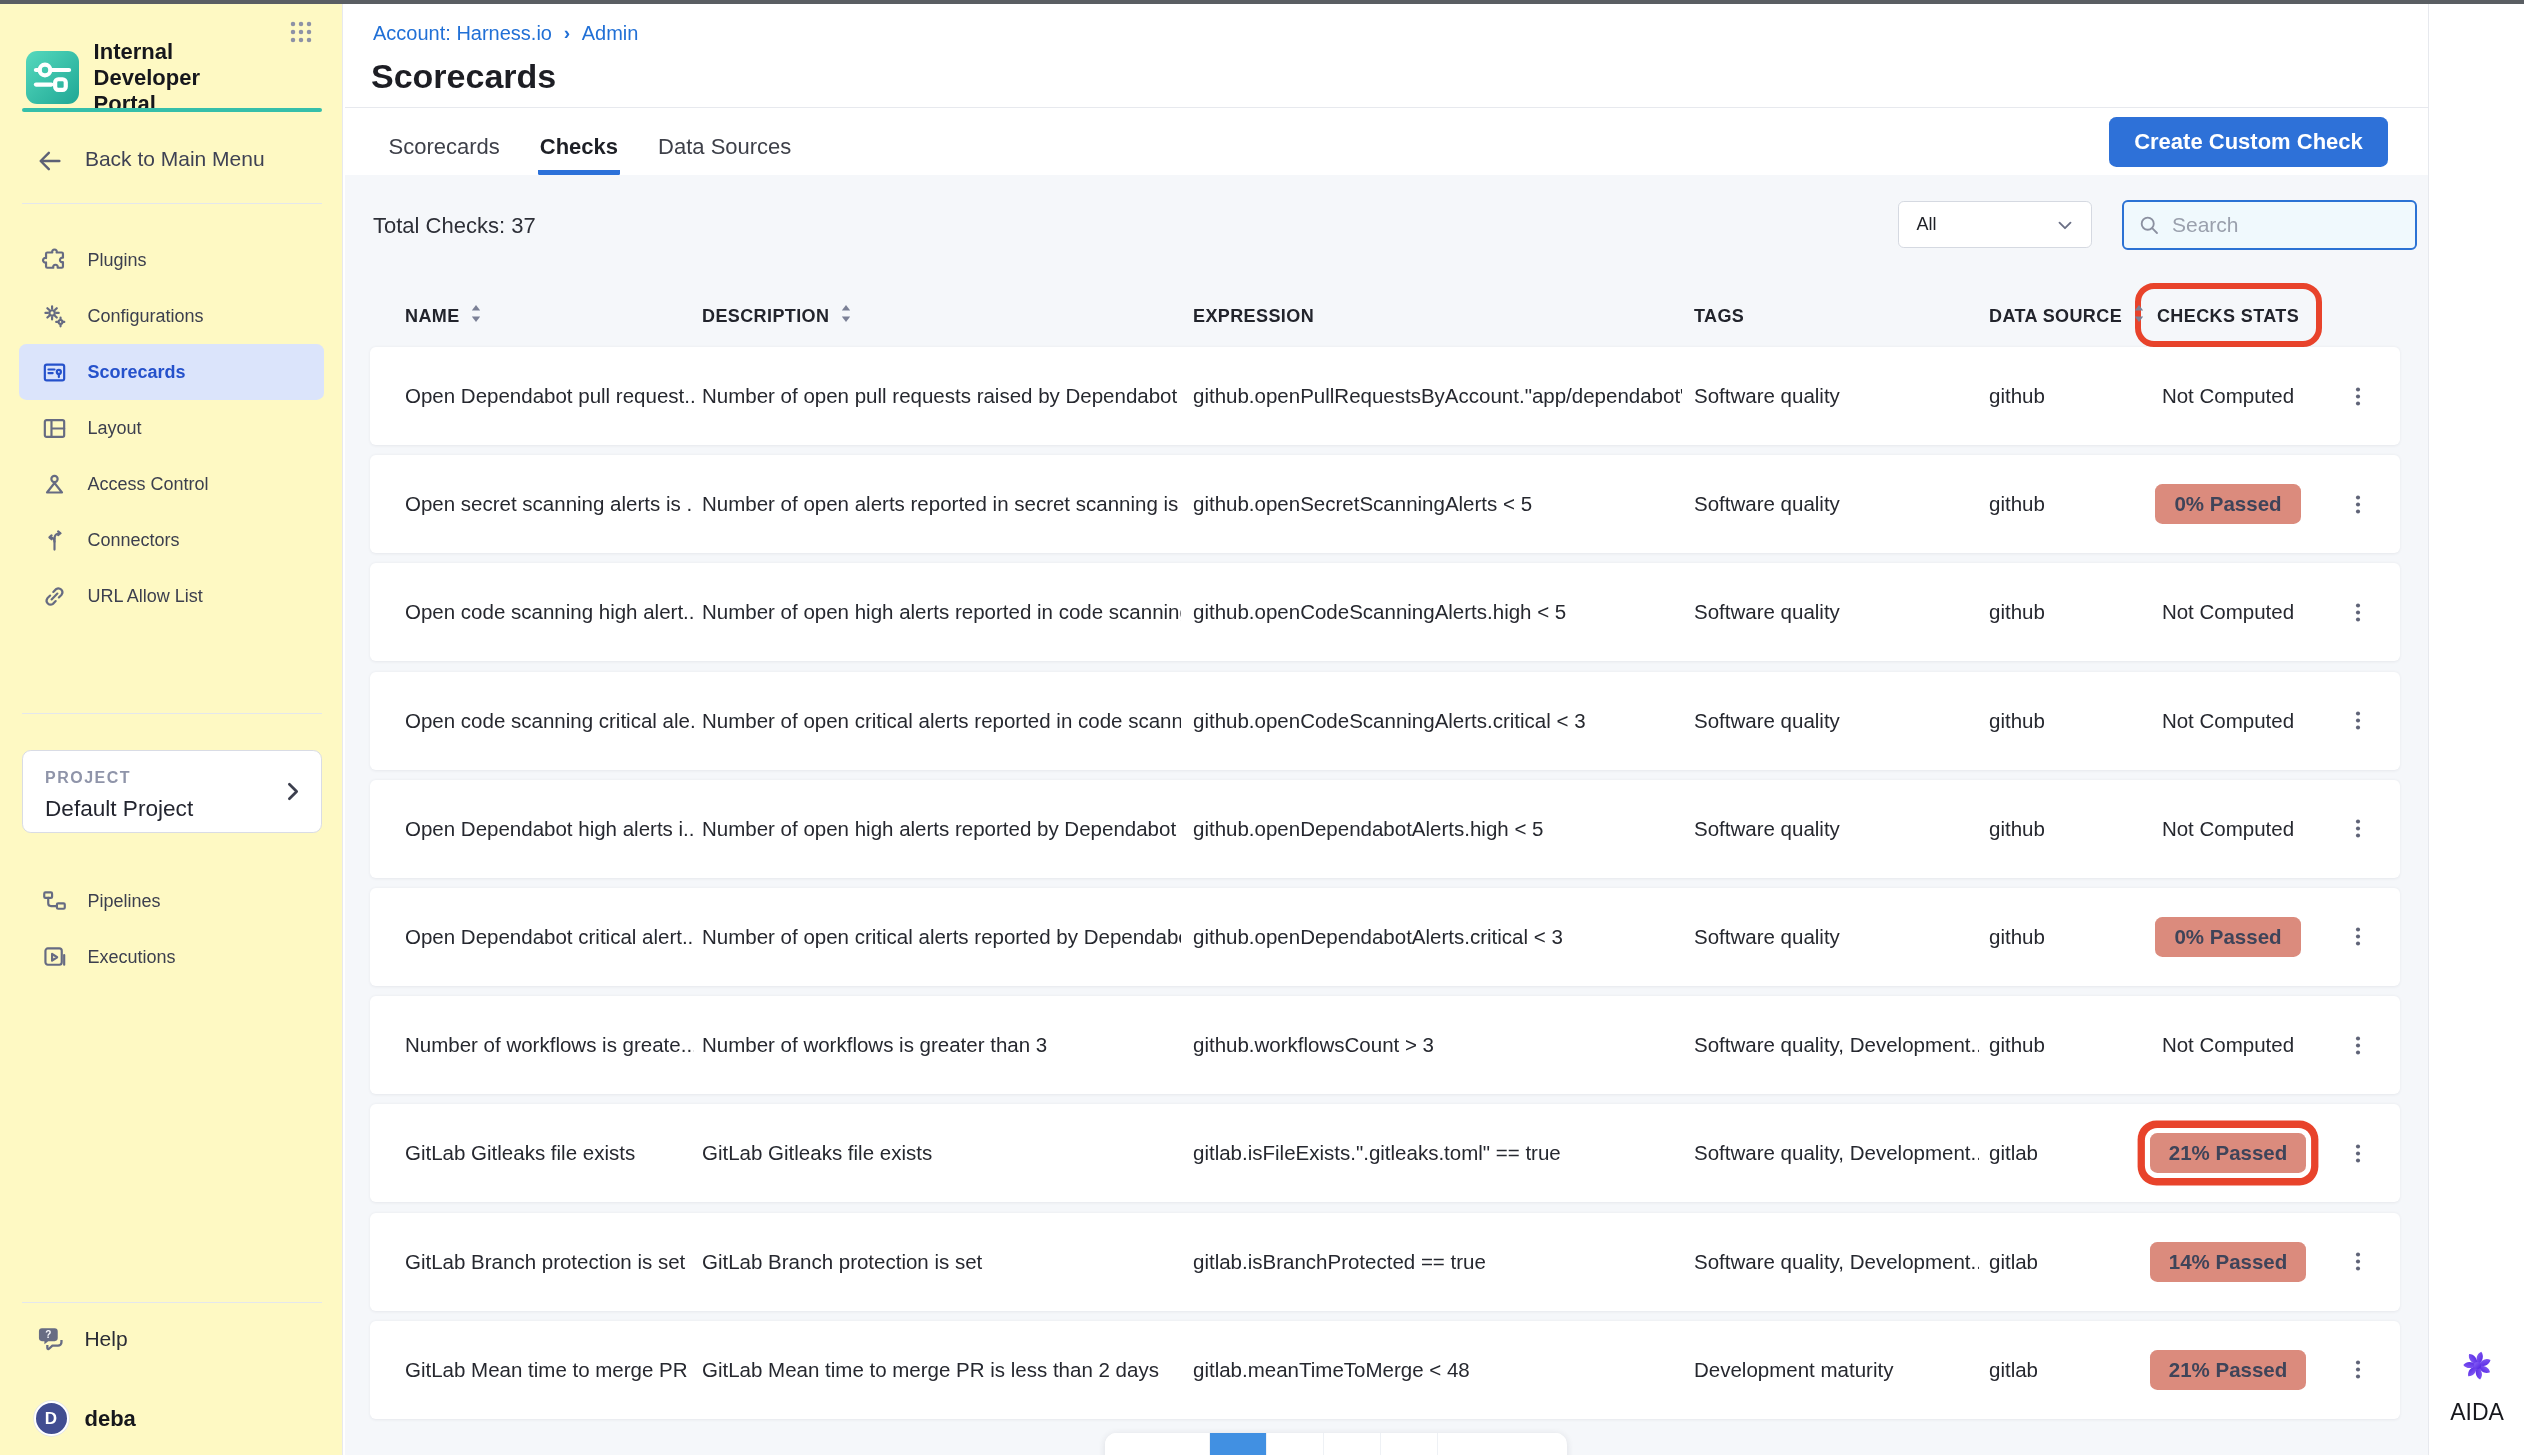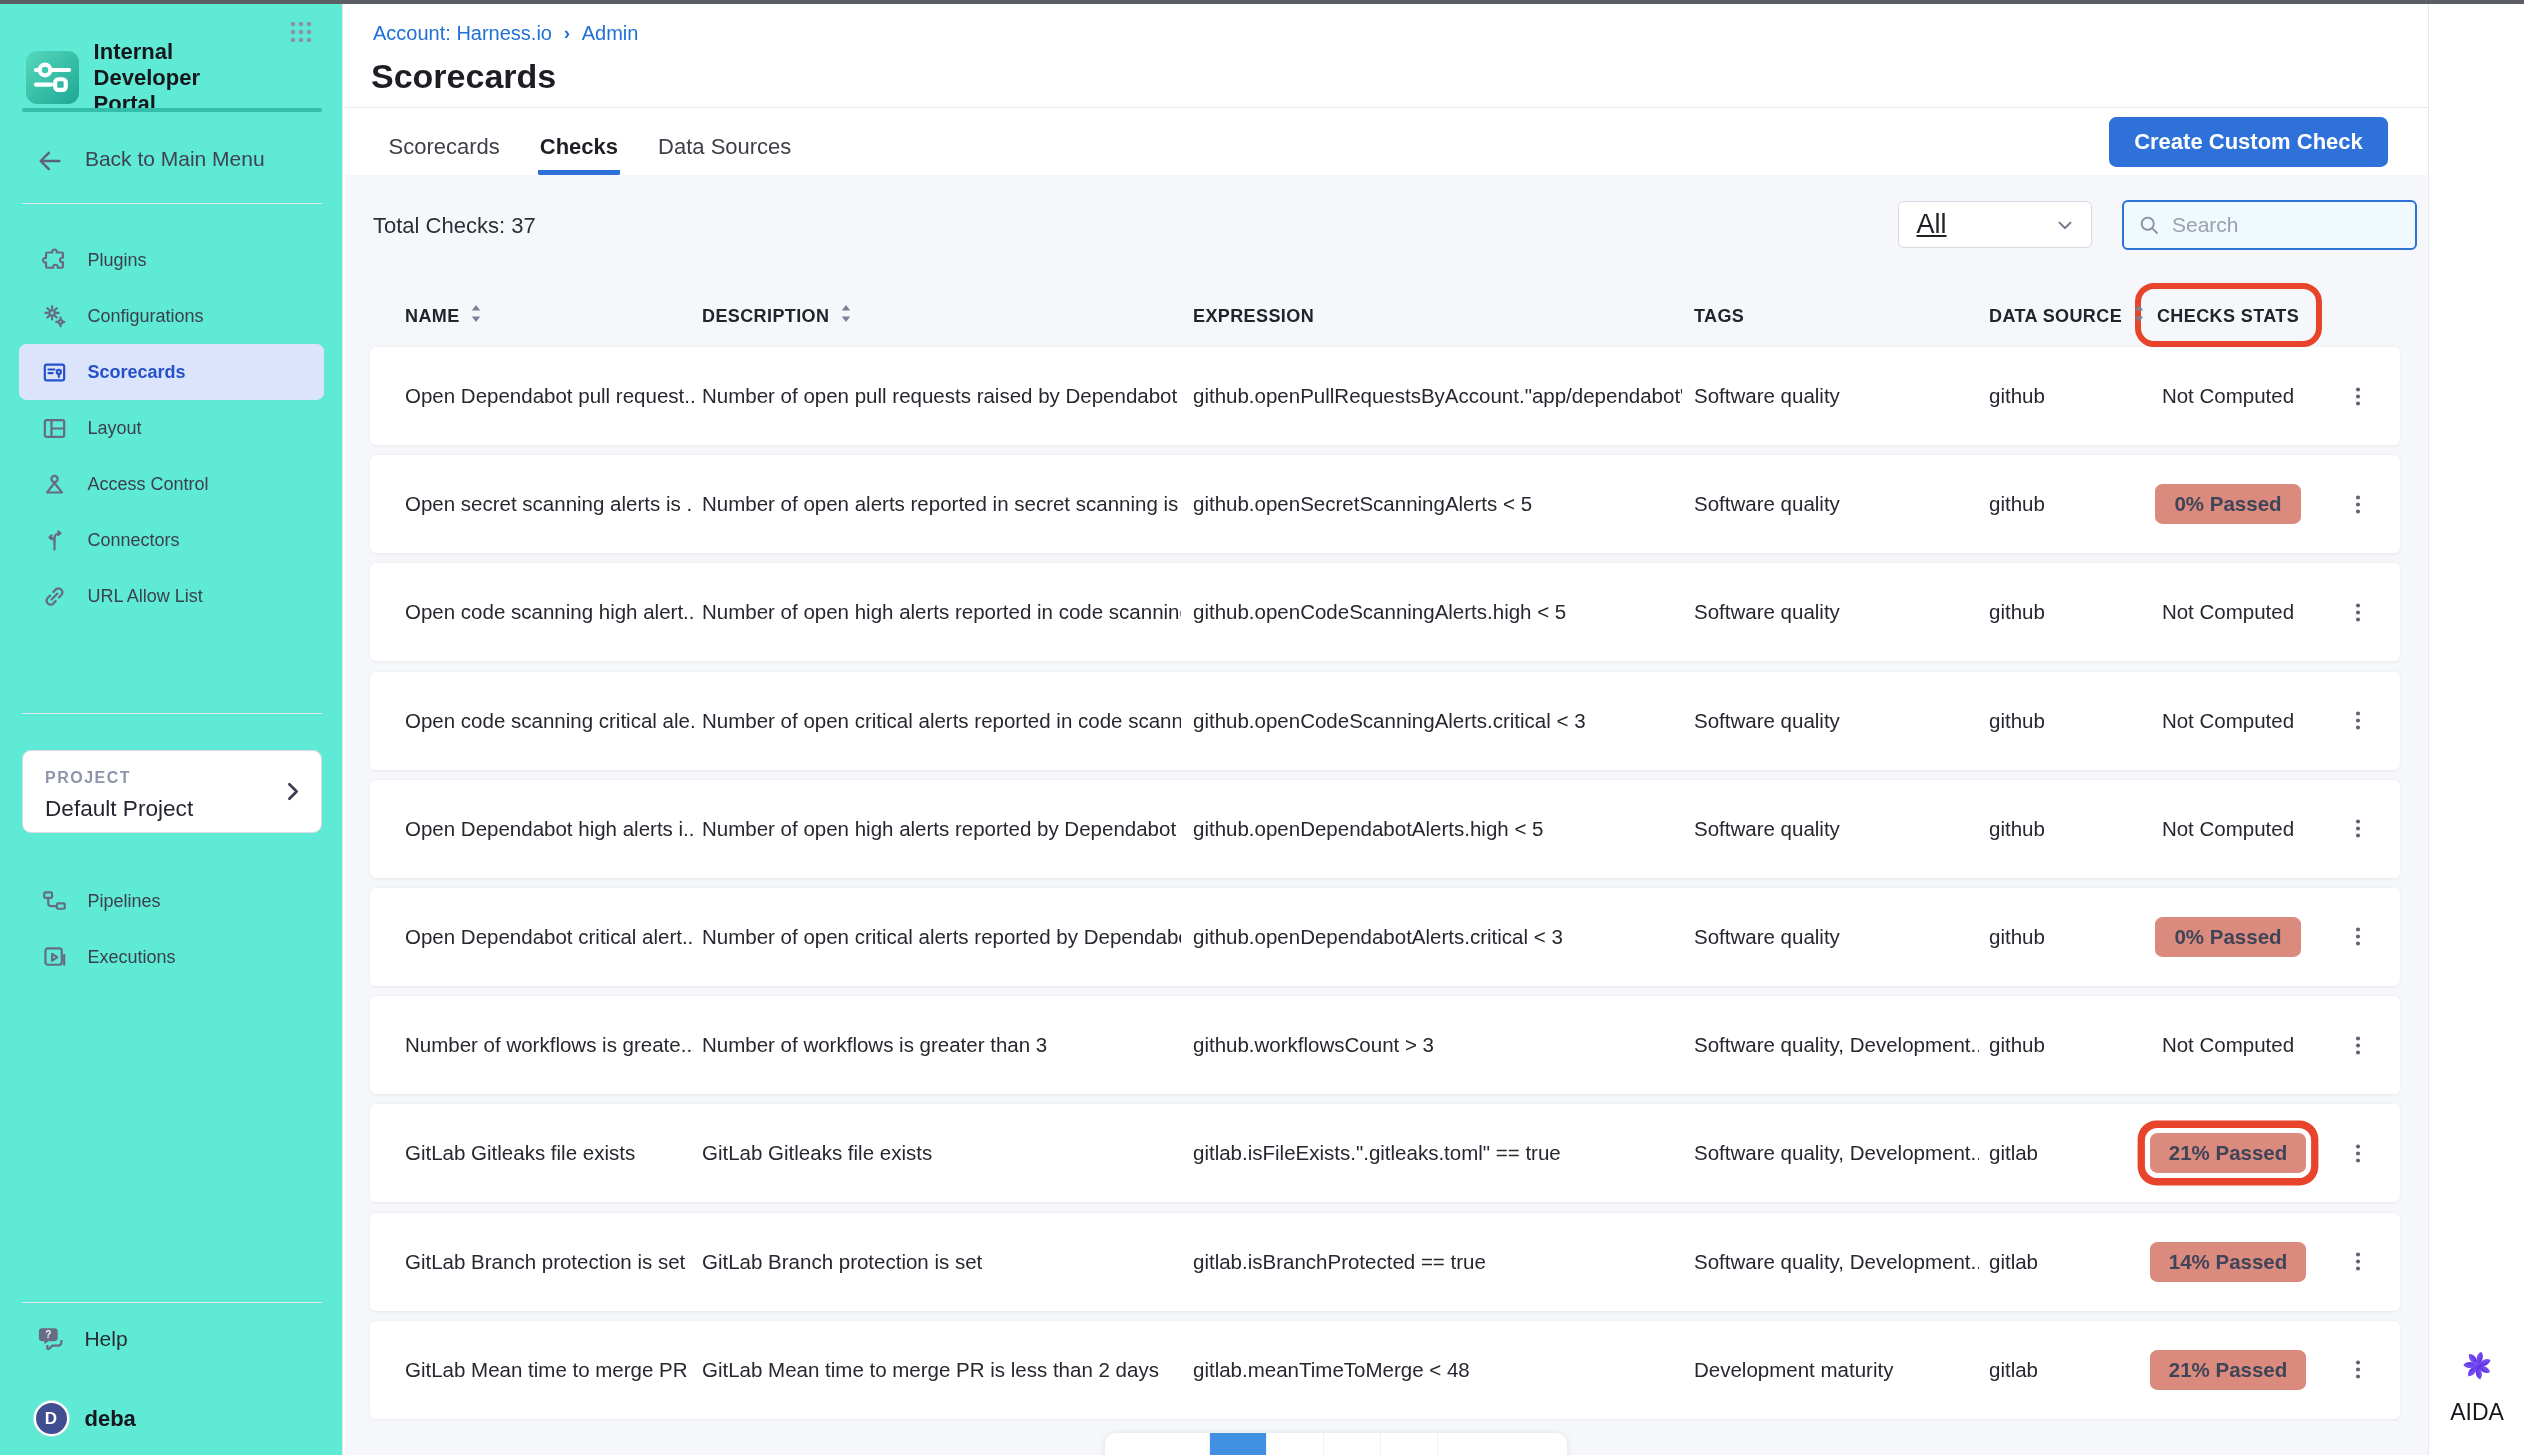--- a/index.html
+++ b/index.html
@@ -3,21 +3,21 @@
 <meta charset="utf-8">
 <style>
   * { margin:0; padding:0; box-sizing:border-box; }
   html,body { width:2525px; height:1455px; overflow:hidden; background:#fff;
     font-family:"Liberation Sans", sans-serif; }
 
   .topbar { position:absolute; left:0; top:0; width:2525px; height:4.4px; background:#5a5e63; }
 
   
   .sidebar { position:absolute; left:0; top:4.4px; width:343px; height:1451px;
-    background:#5eead4; border-right:1.5px solid #e7e9ee; }
+    background:#fef9c3; border-right:1.5px solid #e7e9ee; }
   .logo-row { position:absolute; left:26px; top:35px; width:292px; display:flex; align-items:center; }
   .logo-badge { width:53px; height:53px; flex:0 0 53px; }
   .logo-title { margin-left:14.6px; width:161px; font-size:22px; font-weight:bold; color:#16171c; line-height:25.6px; }
   .grid-icon { position:absolute; right:25px; top:11.7px; width:32px; height:32px; }
   .teal-rule { position:absolute; left:22px; top:104px; width:300px; height:3.7px; background:#35bfaa; border-radius:2.2px; }
   .back-row { position:absolute; left:13px; top:143px; width:317px; height:38px;
     display:flex; padding-left:23.4px; cursor:pointer; }
   .back-row .bicon { width:28px; height:28px; color:#5d6175; }
   .back-row .blabel { margin-left:20.5px; font-size:21px; color:#3f4254; }
   .side-div { position:absolute; left:22px; width:300px; height:0; border-top:1.5px solid #e4e7ec; }
@@ -56,21 +56,21 @@
   .create-btn { position:absolute; left:1764px; top:113px; width:279px; height:50px; background:#2e71d8;
     border:none; border-radius:7.3px; color:#fff; font-size:22px; font-weight:bold;
     font-family:"Liberation Sans",sans-serif; cursor:pointer;text-align:center; }
 
   
   .content { position:absolute; left:345px; top:175px; width:2084px; height:1280px; background:#f5f7fa; }
   .total { position:absolute; left:28px; top:38px; font-size:22px; font-weight:500; color:#2d2f37; }
   .filter-select { position:absolute; left:1553px; top:26px; width:194px; height:47px; background:#fff;
     border:1.5px solid #d5d9e1; border-radius:5.8px; display:flex; align-items:center;
     padding:0 14.6px 0 17.5px; cursor:pointer; }
-  .filter-select .fval { font-size:27px; color:#1e2026; flex:1;text-decoration:underline; }
+  .filter-select .fval { font-size:18px; color:#1e2026; flex:1; }
   .filter-select .chev { width:22px; height:22px; color:#6a6f85; }
   .searchbox { position:absolute; left:1777px; top:25px; width:295px; height:50px; }
   .searchbox input { width:100%; height:100%; border:2.2px solid #2b72d4; border-radius:5.8px;
     background:#f0f9fd; font-size:21px; color:#222; padding:0 11.7px 0 48px;
     font-family:"Liberation Sans",sans-serif; outline:none; }
   .searchbox input::placeholder { color:#9aa0ad; }
   .searchbox .mag { position:absolute; left:14.6px; top:13px; width:23.4px; height:23.4px; color:#8b90a0; }
 
   .thead { position:absolute; left:25px; top:117px; width:2030px; height:48px; }
   .th { position:absolute; top:50%; transform:translateY(-50%); font-size:18px; font-weight:bold;

